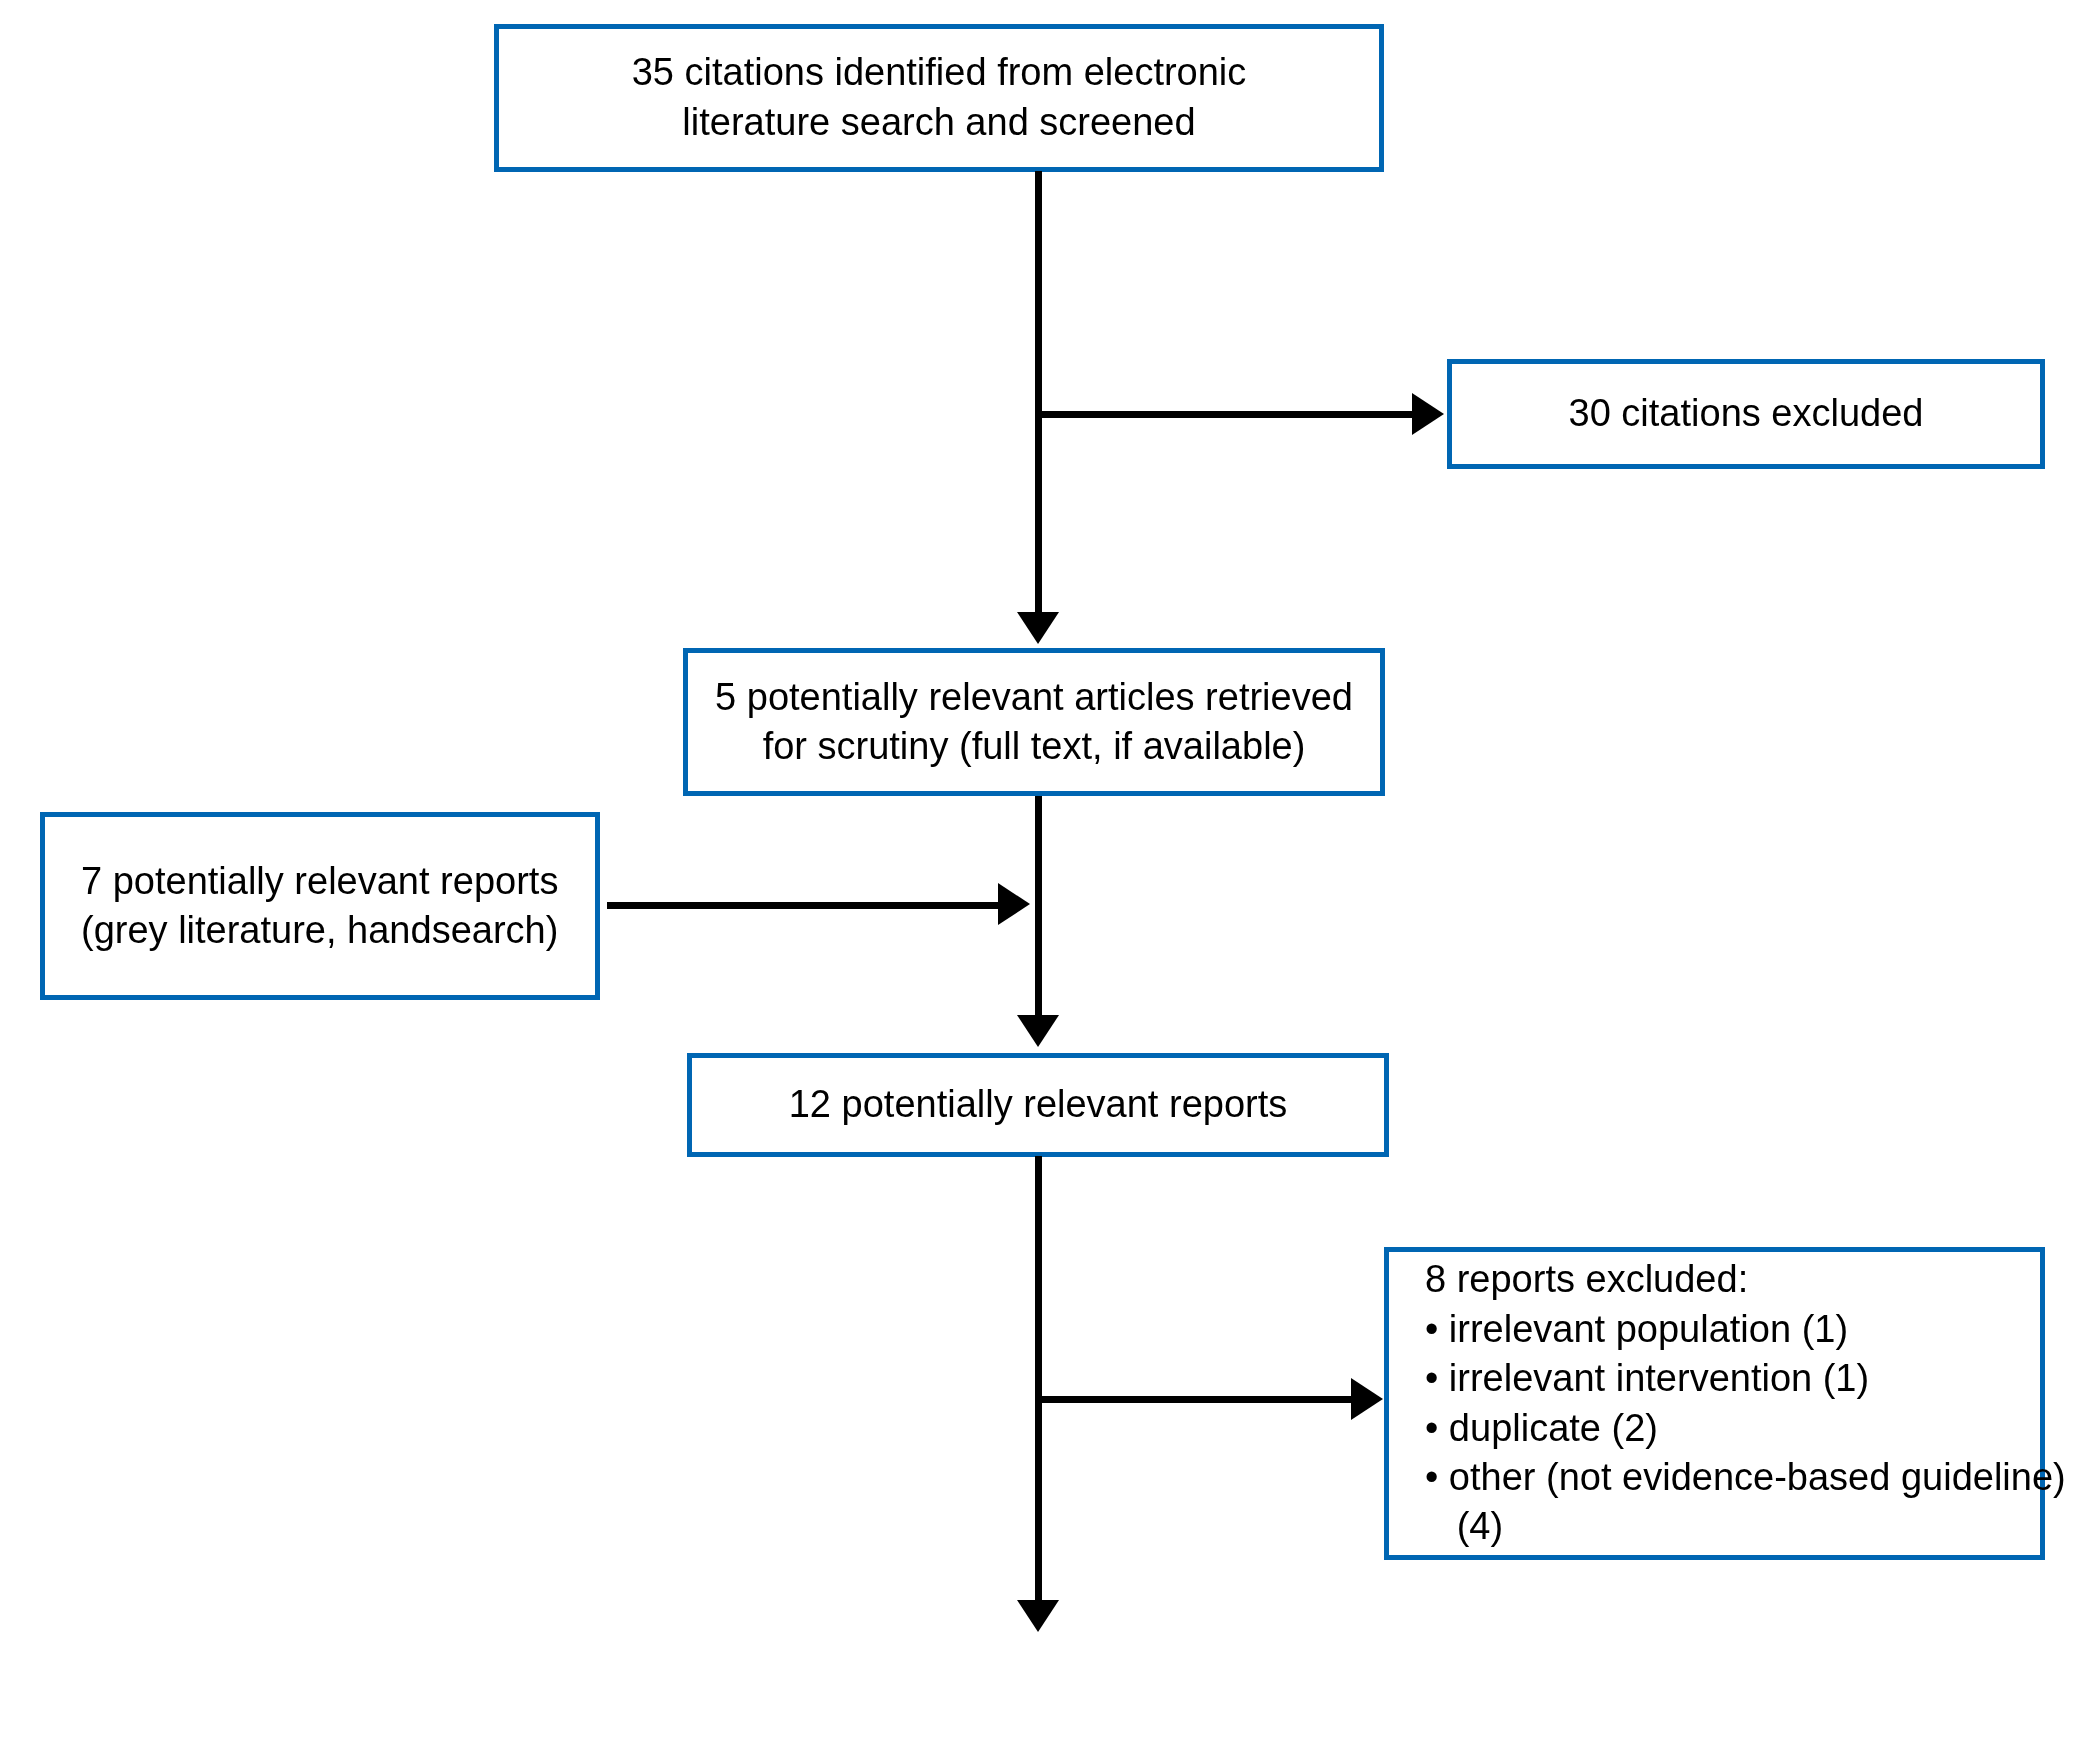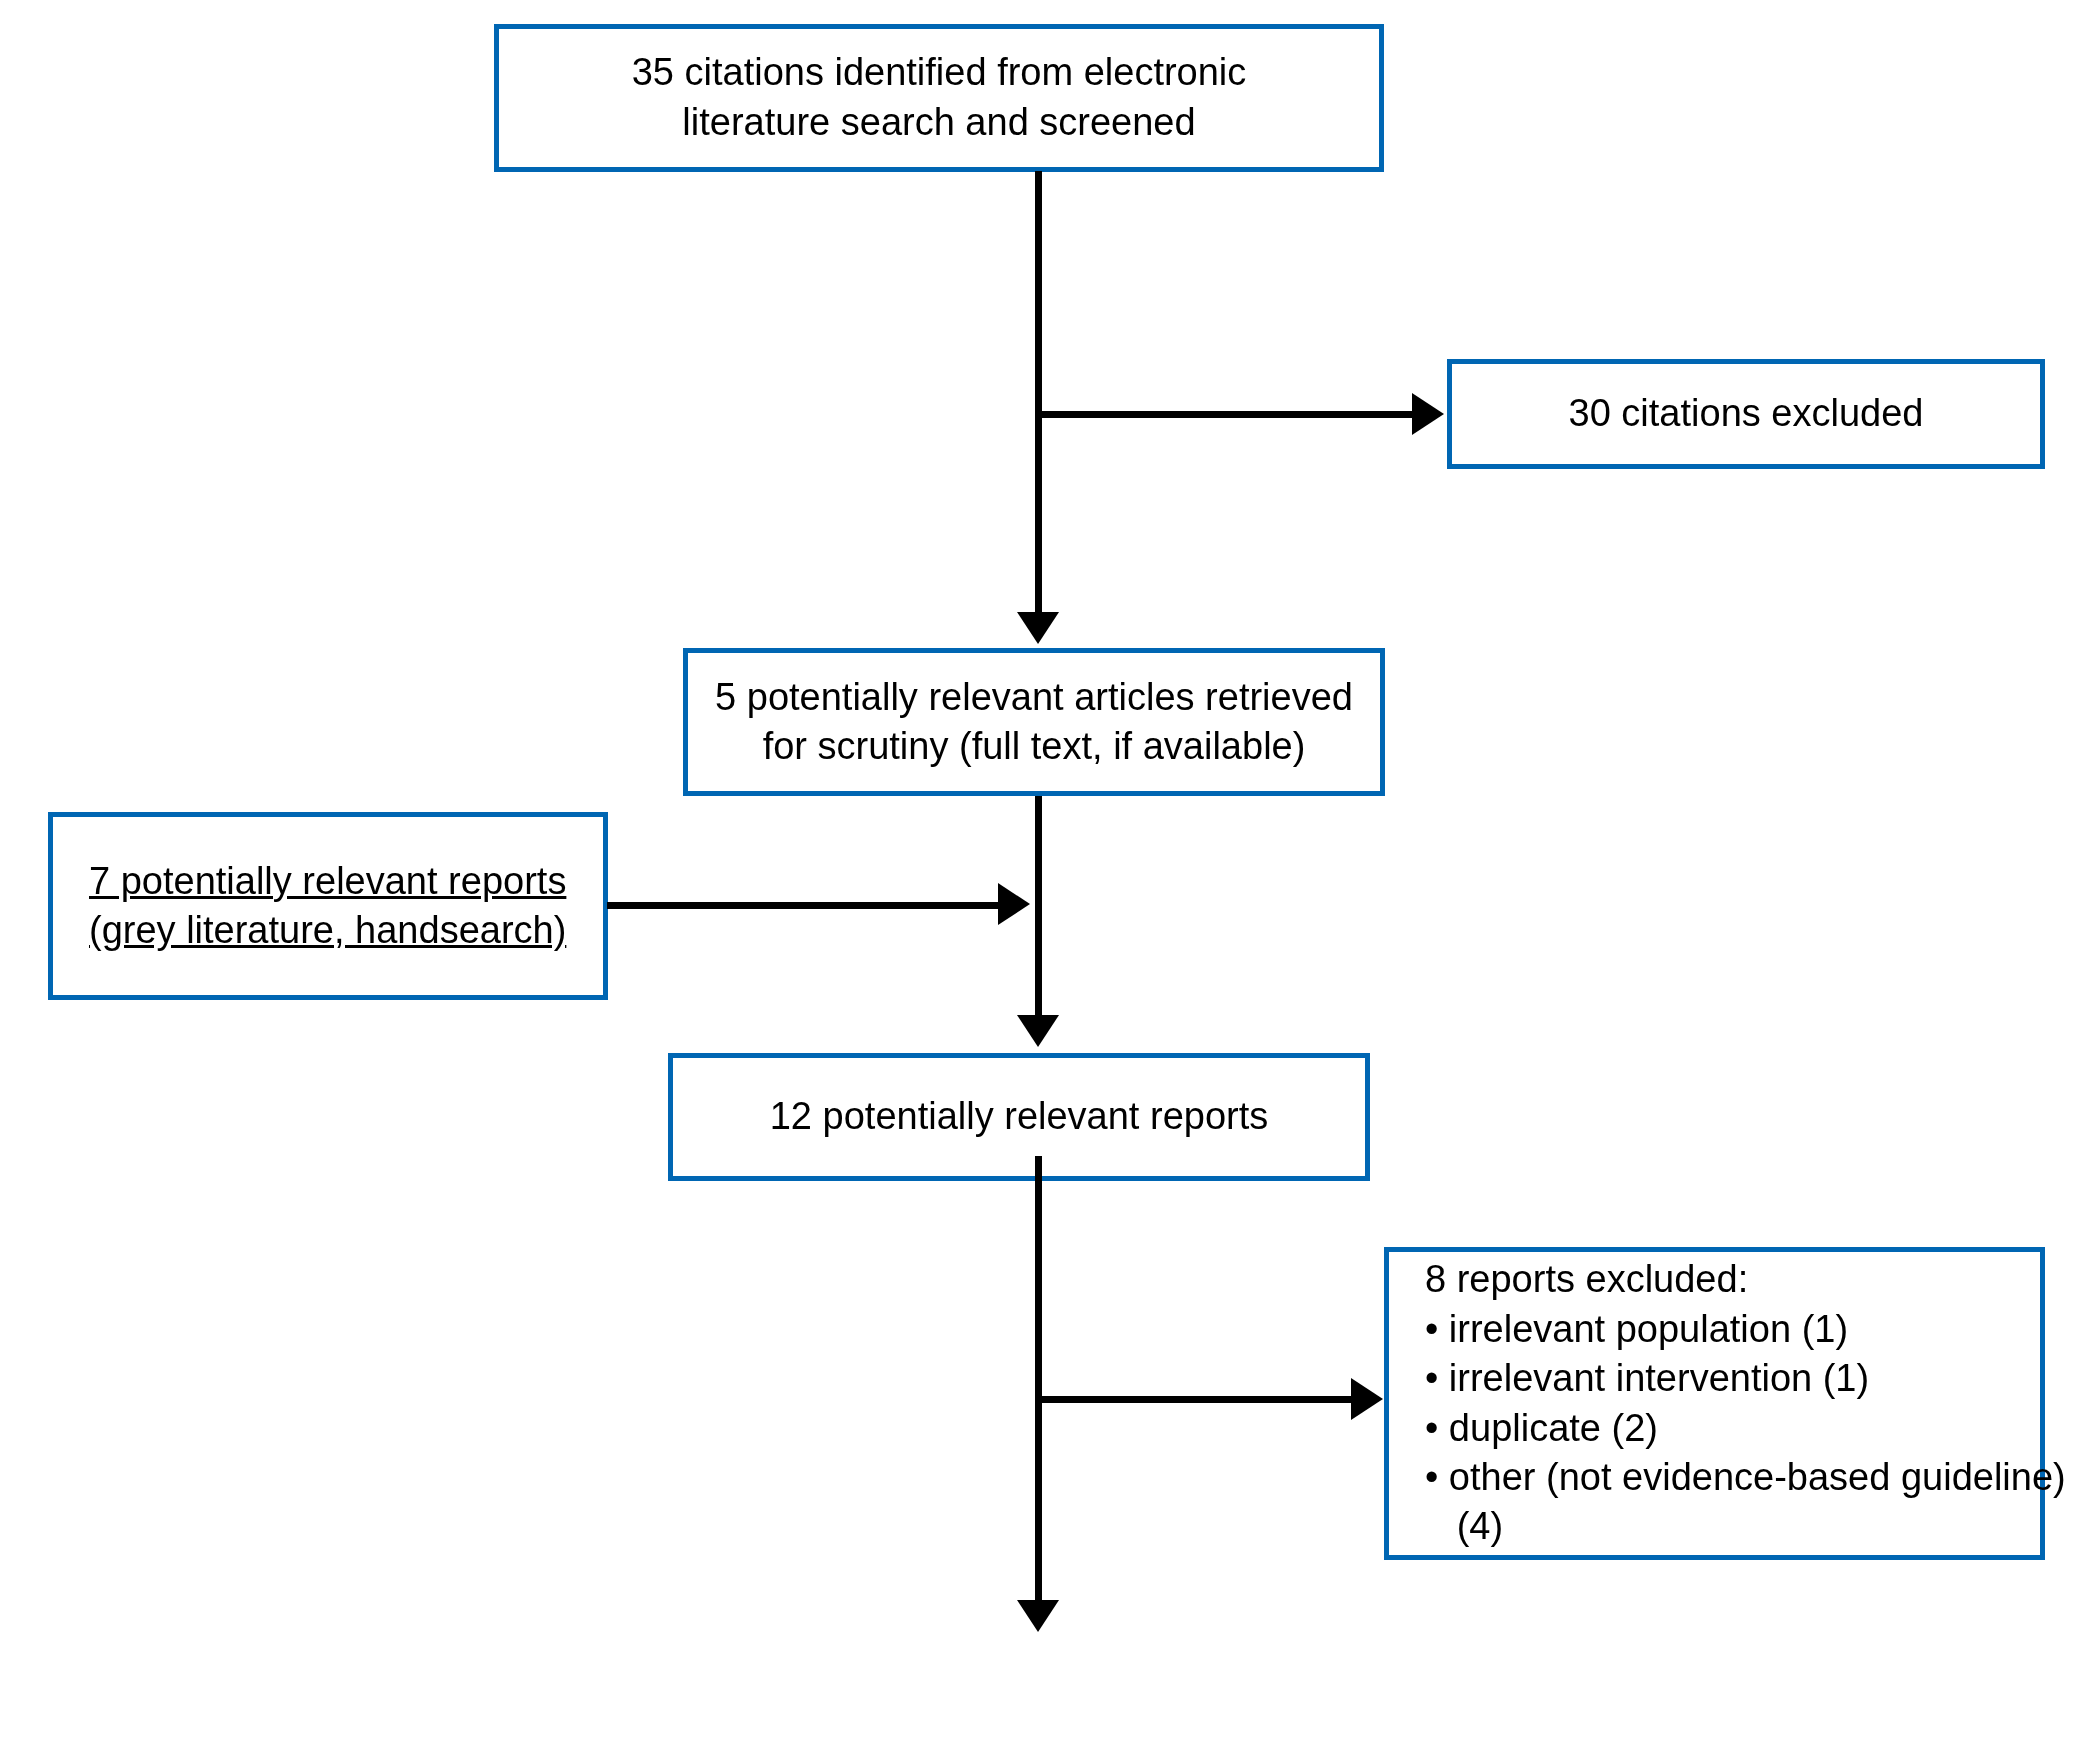--- a/index.html
+++ b/index.html
@@ -94,31 +94,31 @@
   <div class="node center" style="left:683px; top:648px; width:702px; height:148px;justify-content:center;">
     <div class="txt">
       <span class="line">5 potentially relevant articles retrieved</span>
       <span class="line">for scrutiny (full text, if available)</span>
     </div>
   </div>
 
   <div class="vline" style="left:1035px; top:796px; height:224px;"></div>
   <div class="arrow-down" style="left:1017px; top:1015px;"></div>
 
-  <div class="node left" style="left:48px; top:812px; width:560px; height:188px;text-decoration:underline;">
+  <div class="node left" style="left:40px; top:812px; width:560px; height:188px;">
     <div class="txt">
       <span class="line">7 potentially relevant reports</span>
       <span class="line">(grey literature, handsearch)</span>
     </div>
   </div>
 
   <div class="hline" style="left:607px; top:902px; width:395px;"></div>
   <div class="arrow-right" style="left:998px; top:883px;"></div>
 
-  <div class="node center" style="left:668px; top:1053px; width:702px; height:128px;">
+  <div class="node center" style="left:687px; top:1053px; width:702px; height:104px;">
     <div class="txt">
       <span class="line">12 potentially relevant reports</span>
     </div>
   </div>
 
   <div class="vline" style="left:1035px; top:1156px; height:449px;"></div>
   <div class="arrow-down" style="left:1017px; top:1600px;"></div>
 
   <div class="hline" style="left:1035px; top:1396px; width:325px;"></div>
   <div class="arrow-right" style="left:1351px; top:1378px;"></div>

